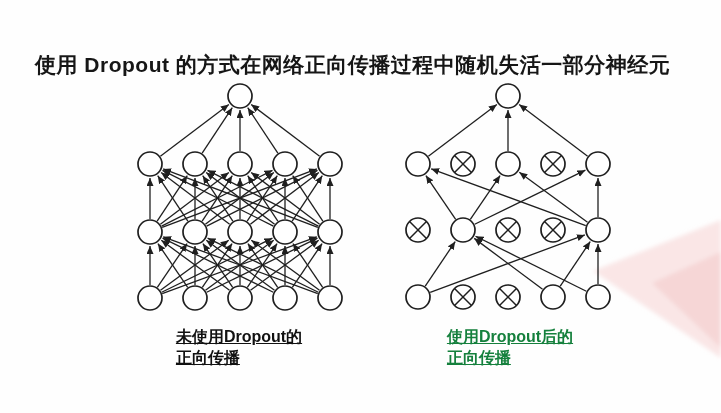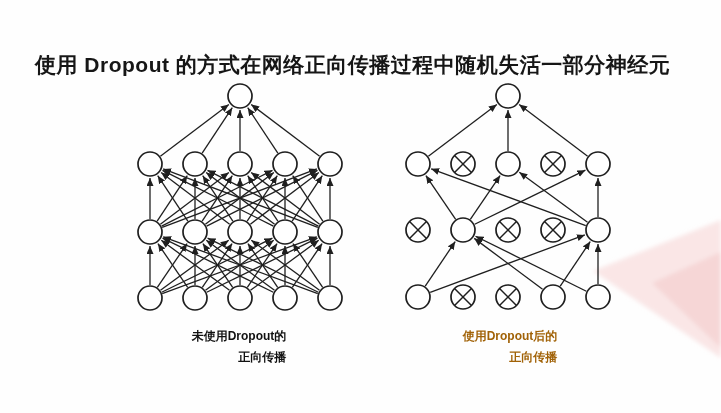--- a/index.html
+++ b/index.html
@@ -23,25 +23,26 @@
   }
   .net-svg {
     position: absolute;
     left: 0;
     top: 0;
   }
   .caption {
     position: absolute;
     top: 326px;
     transform: translateX(-50%);
-    text-align: right;
+    text-align: left;
     font-weight: bold;
-    font-size: 12px;
+    font-size: 16px;
     line-height: 21px;
     white-space: nowrap;
+    text-decoration: underline;
   }
   .caption-left  { left: 239px; }
   .caption-right { left: 510px; }
   .watermark {
     position: absolute;
     top: 384px;
     right: 8px;
     font-size: 16px;
     letter-spacing: 0.4px;
     white-space: nowrap;
@@ -259,19 +260,19 @@
           </g>
         </g>
       </g>
     </svg>
 
   <div class="caption caption-left" style="color: rgb(17, 17, 17);">
     <div>未使用Dropout的</div>
     <div>正向传播</div>
   </div>
 
-  <div class="caption caption-right" style="color: #a16207;">
+  <div class="caption caption-right" style="color: #15803d;">
     <div>使用Dropout后的</div>
     <div>正向传播</div>
   </div>
 
 
 </div>
 
 </body></html>

